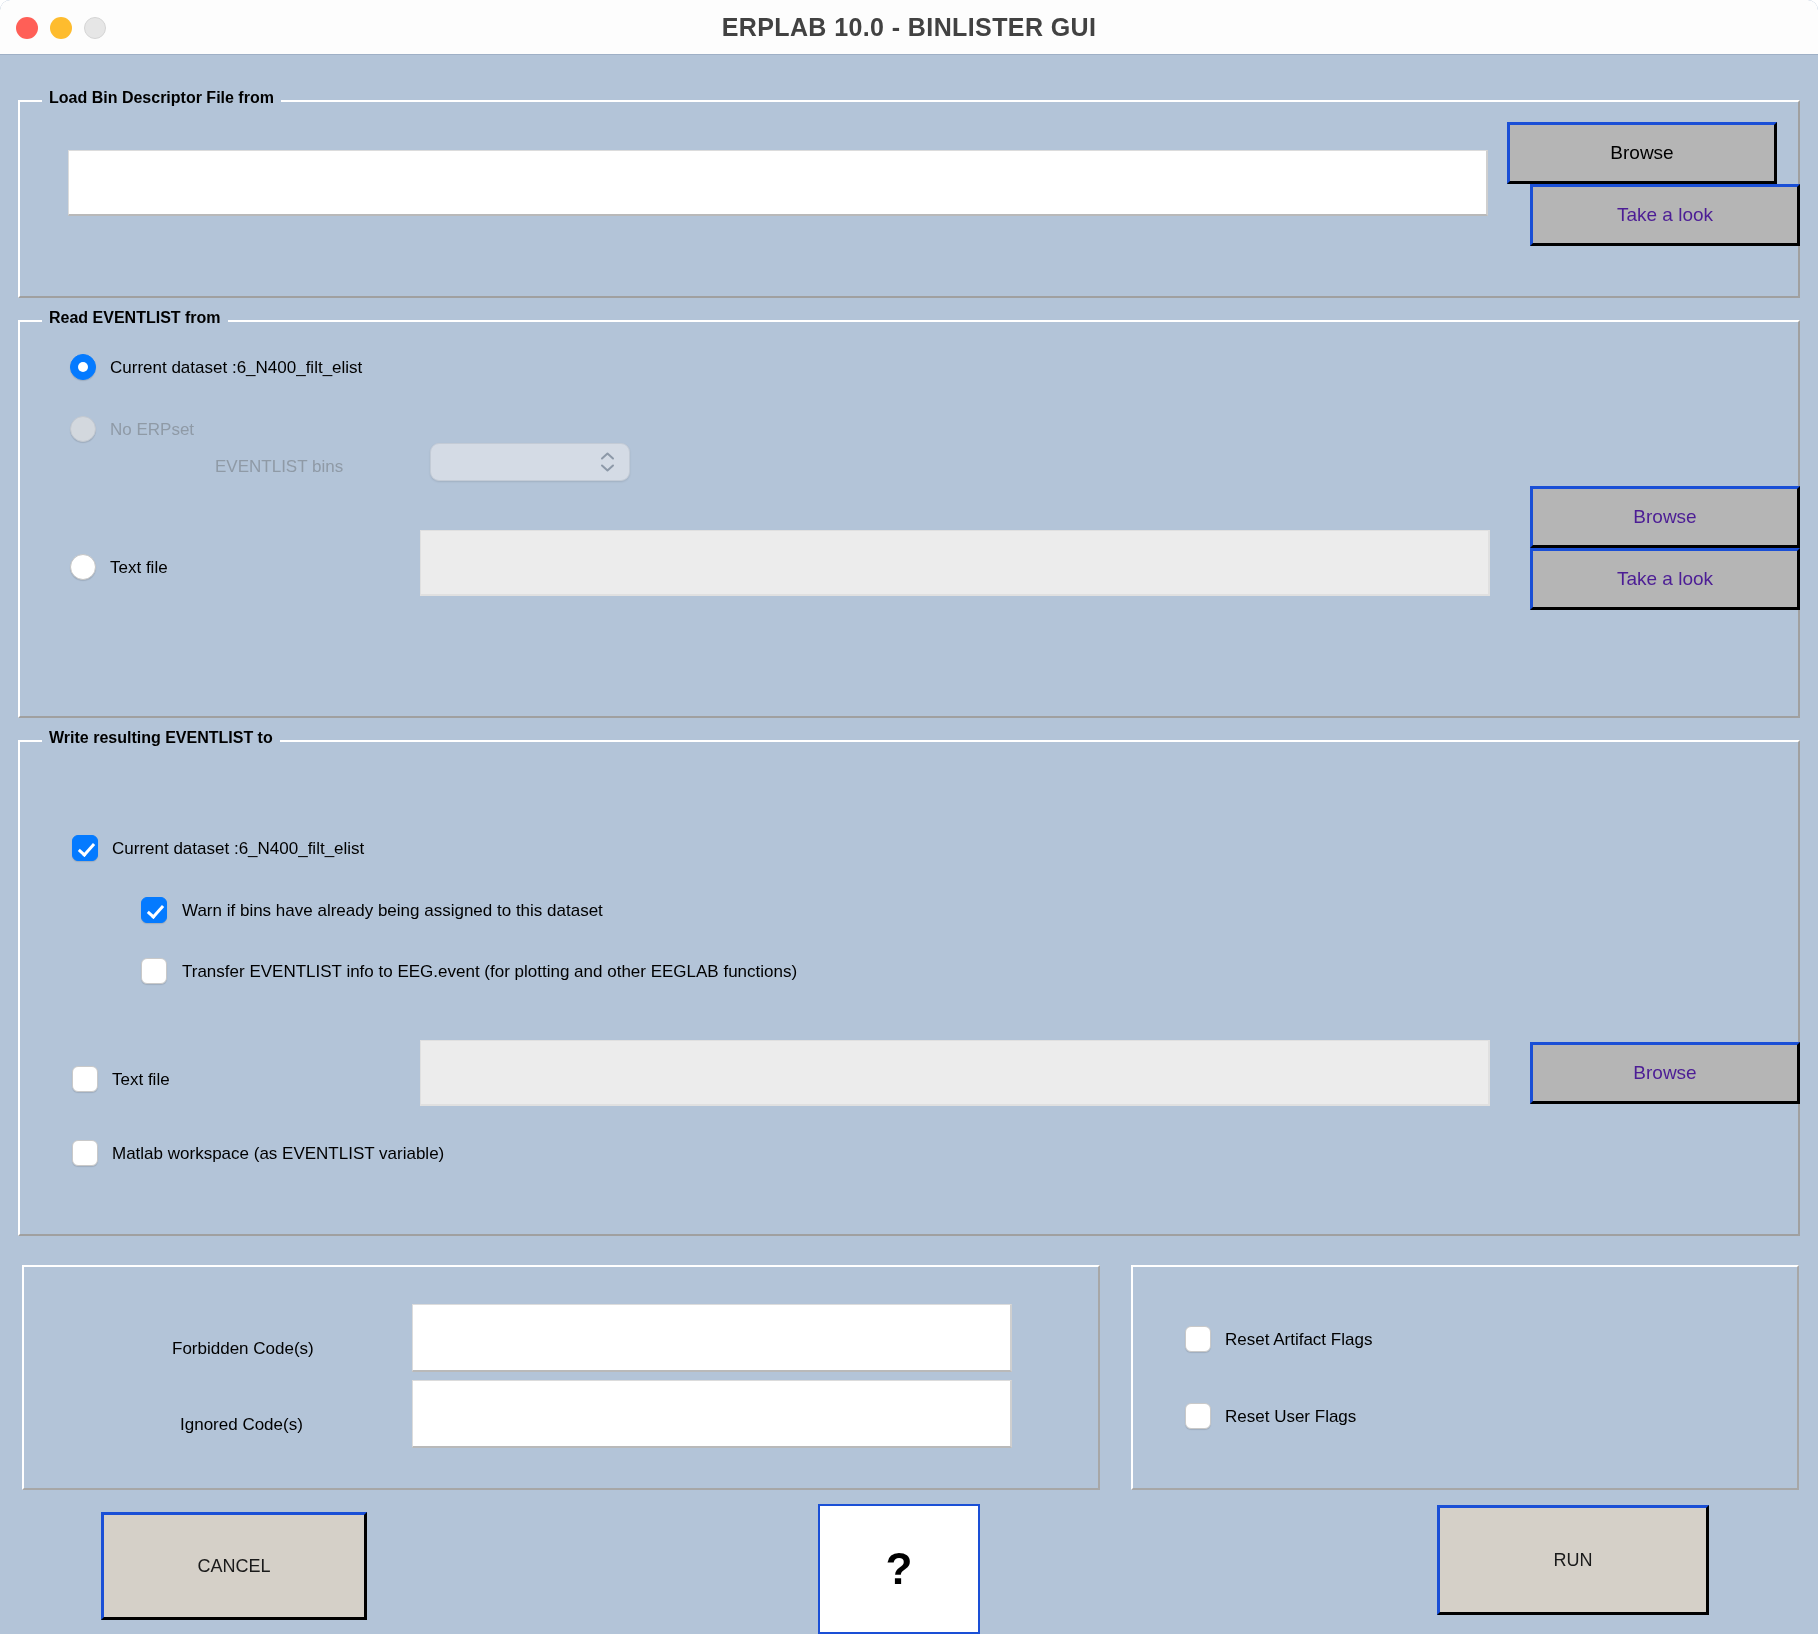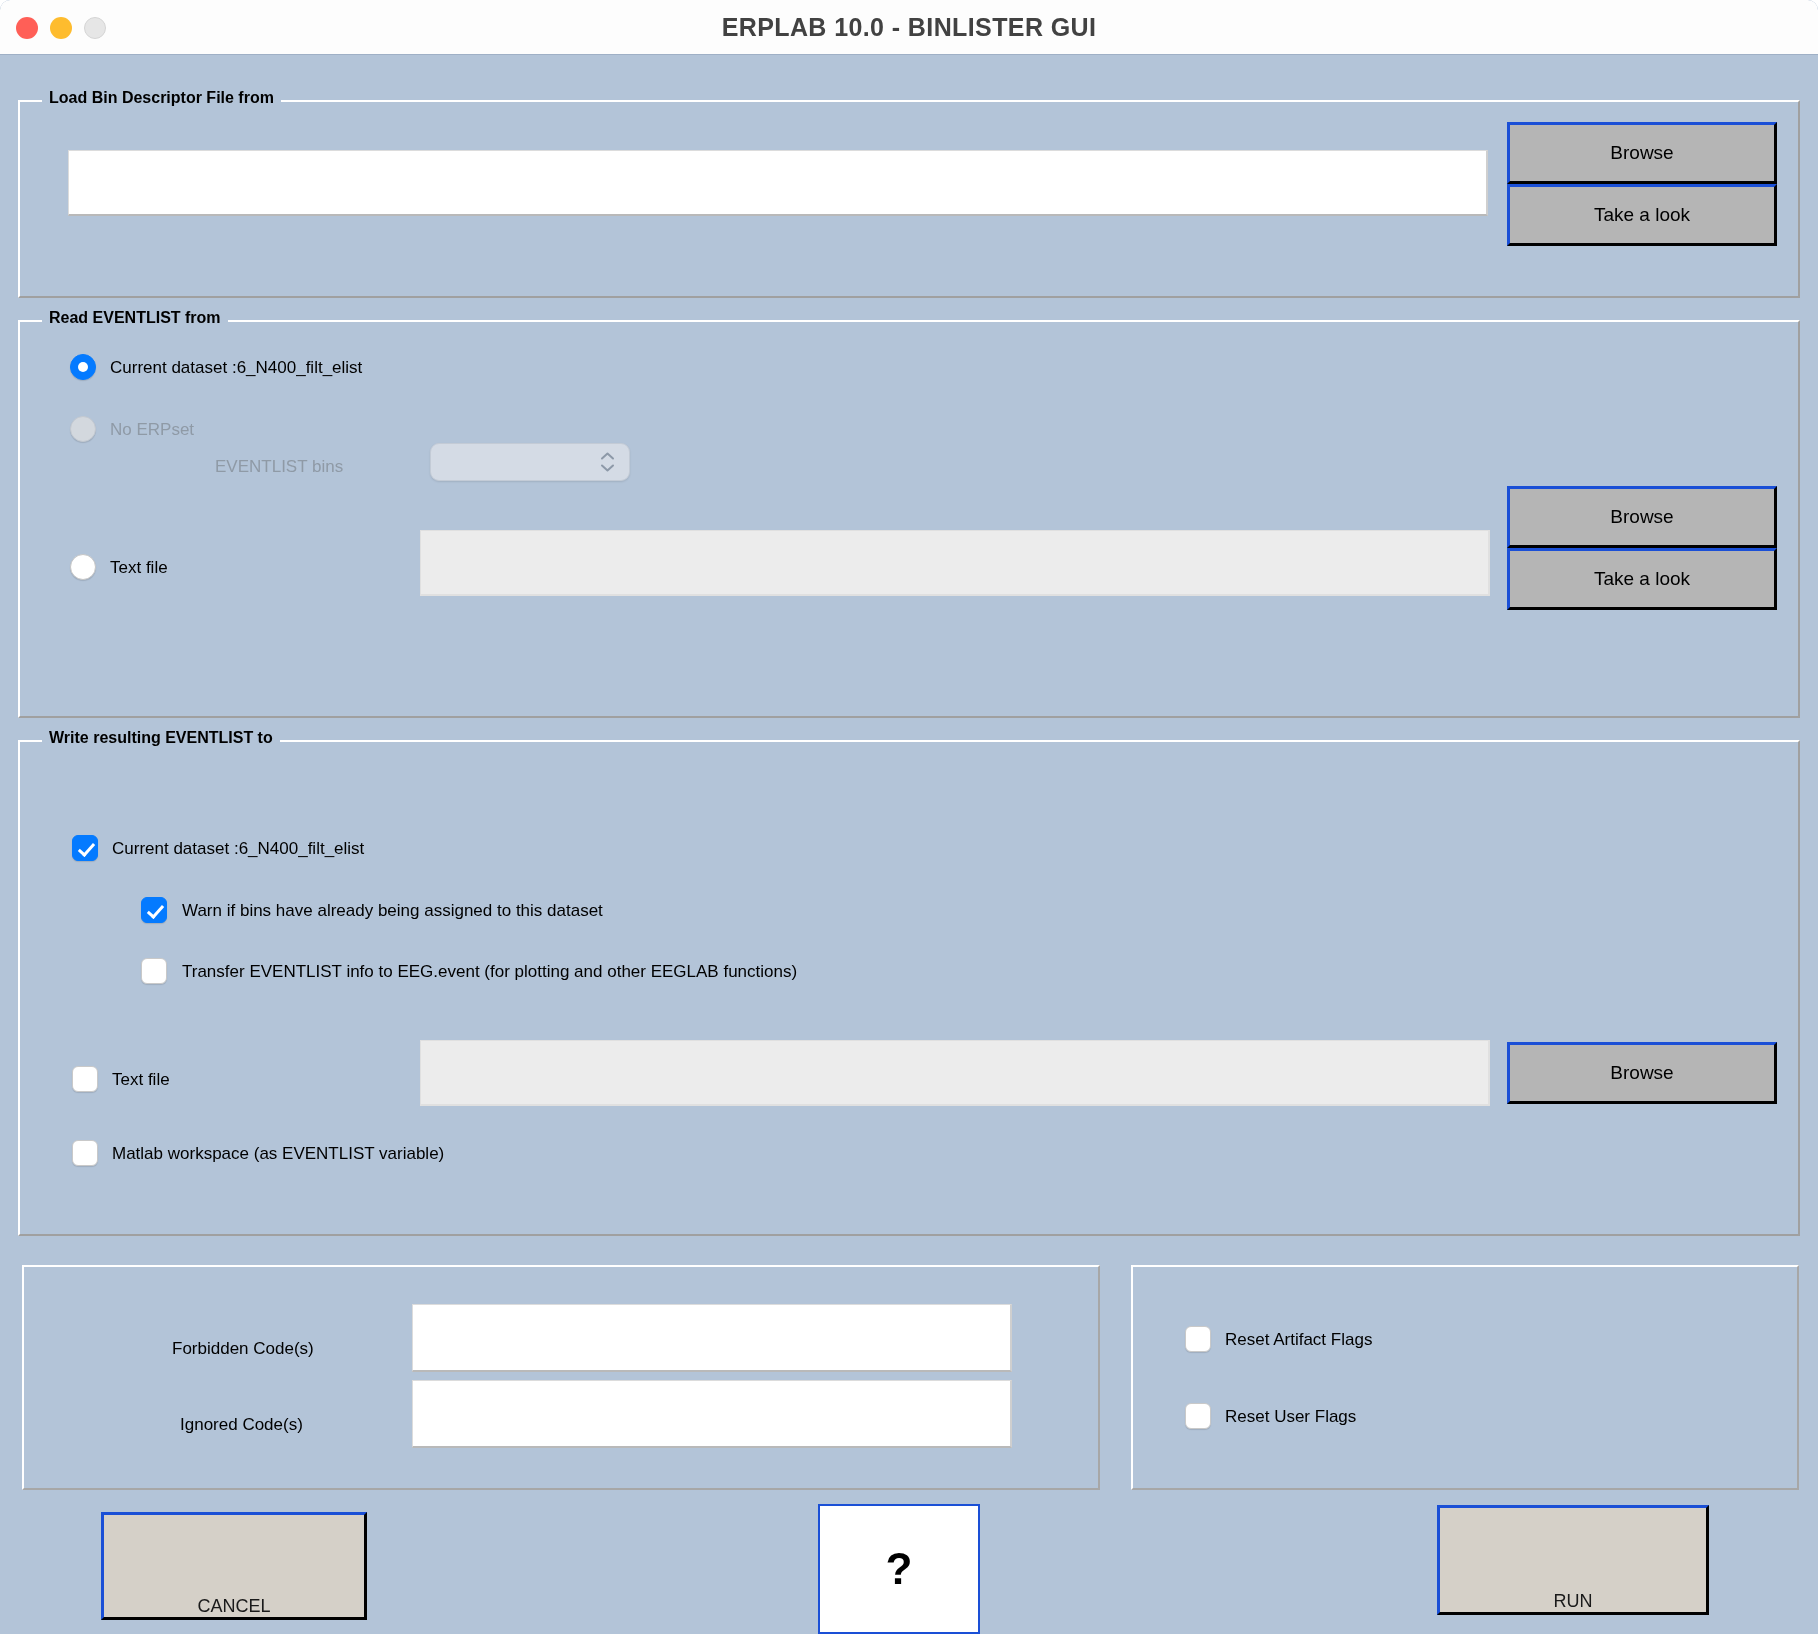--- a/index.html
+++ b/index.html
@@ -77,31 +77,31 @@
     background: #b5b5b5;
     border-top: 3px solid #1a4fd6;
     border-left: 3px solid #1a4fd6;
     border-right: 3px solid #000000;
     border-bottom: 3px solid #000000;
     display: flex; align-items: center; justify-content: center;
     font-size: 19px; color: #000000;
     font-family: "Liberation Sans", sans-serif;
     cursor: pointer;
   }
-  .gbtn.disabled { color: #000000; }
+  .gbtn.disabled { color: #4c1d95; margin-left: 23px; }
 
   
   .abtn {
     position: absolute;
     background: #d5d0c8;
     border-top: 3px solid #1a4fd6;
     border-left: 3px solid #1a4fd6;
     border-right: 3px solid #000000;
     border-bottom: 3px solid #000000;
-    display: flex; align-items: flex-end; justify-content: center;
+    display: flex; align-items: center; justify-content: center;
     font-size: 18px; color: #1a1a1a;
     cursor: pointer;
   }
   .helpbtn {
     position: absolute;
     background: #ffffff;
     border: 2px solid #1a4fd6;
     display: flex; align-items: center; justify-content: center;
     font-size: 44px; font-weight: bold; color: #000;
     cursor: pointer;

